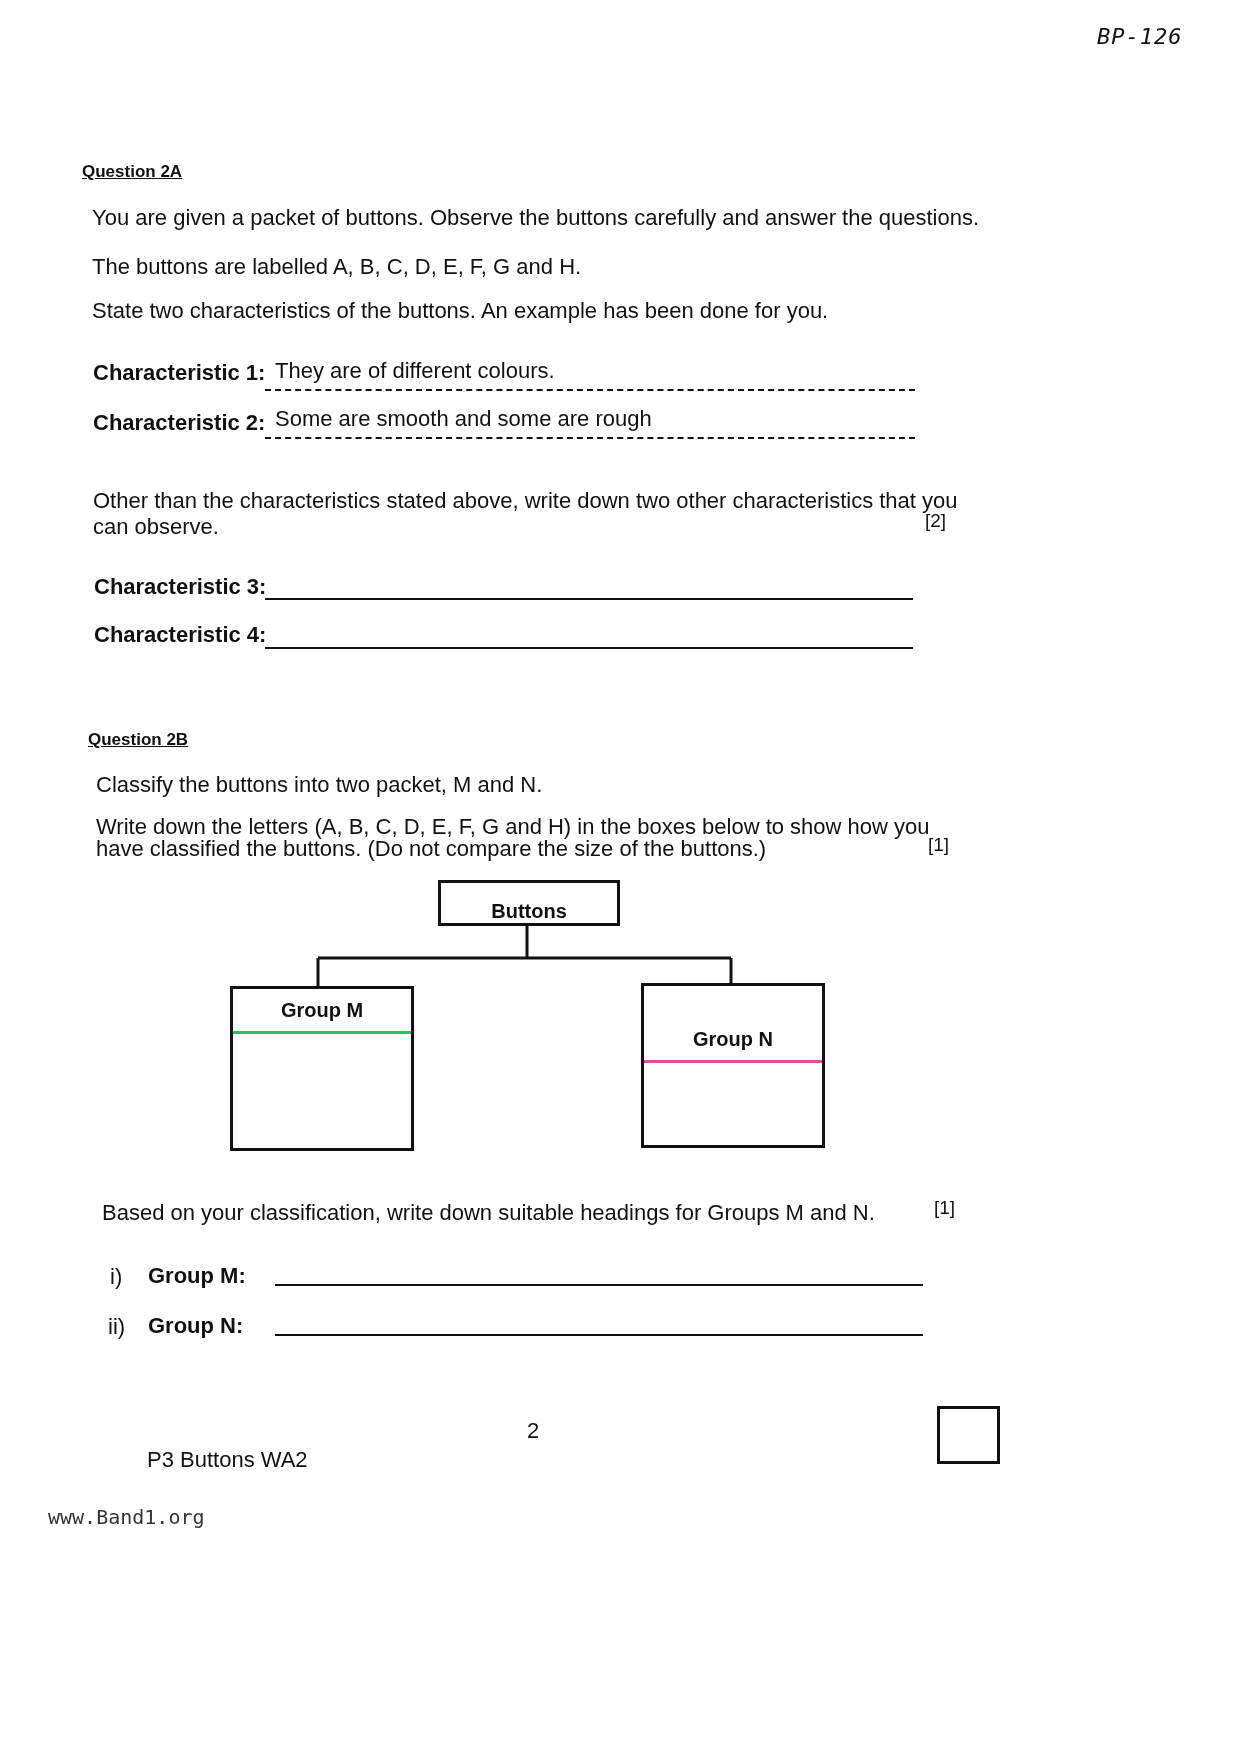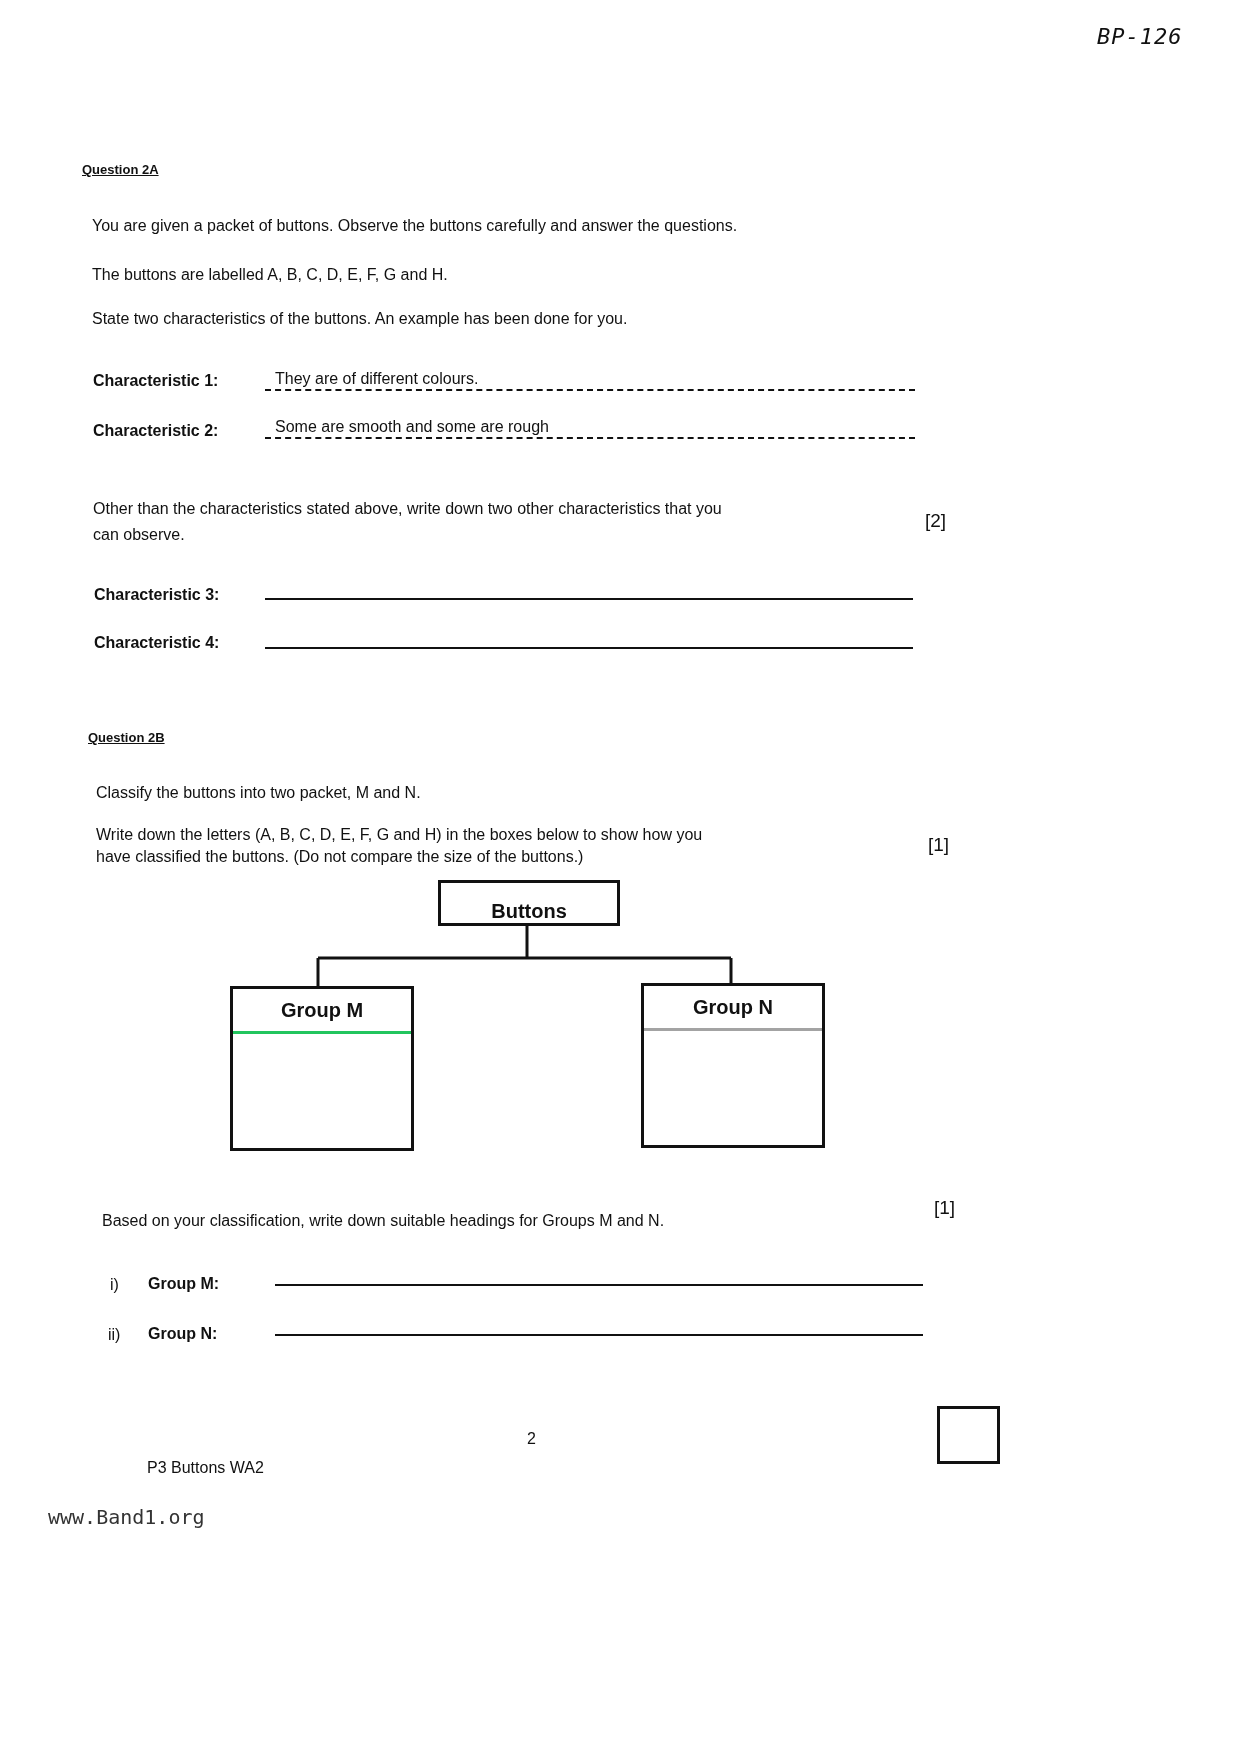--- a/index.html
+++ b/index.html
@@ -1,21 +1,21 @@
 <!DOCTYPE html>
 <html><head>
 <meta charset="utf-8">
 <style>
   html, body { margin:0; padding:0; background:#ffffff; }
   body { width:1239px; height:1754px; position:relative; overflow:hidden;
          font-family:"Liberation Sans", sans-serif; color:#111; }
   .abs { position:absolute; }
   .code { font-family:"DejaVu Sans Mono", monospace; font-size:22px; letter-spacing:1px; }
-  .heading { font-weight:bold; font-size:13px; text-decoration:underline; }
-  .txt { font-size:16px;margin-top:12px; }
+  .heading { font-weight:bold; font-size:17px; text-decoration:underline; }
+  .txt { font-size:22px; }
   .bold { font-weight:bold; }
   .ital { }
   .line { border-bottom:2px solid #111; height:0; }
   .dash { border-bottom:2px dashed #111; height:0; }
   .box { border:3px solid #111; box-sizing:border-box; background:#fff; }
   .label { font-weight:bold; font-size:20px; }
   .marks { font-size:19px; }
 </style>
 </head>
 <body>
@@ -71,21 +71,21 @@
 </div>
 
 <div class="abs box" style="left:230px; top:986px; width:184px; height:165px;">
   <div style="height:42px; border-bottom:3px solid #22c55e; display:flex; align-items:center; justify-content:center;">
     <span class="label">Group M</span>
   </div>
   <div style="height:114px;"></div>
 </div>
 
 <div class="abs box" style="left:641px; top:983px; width:184px; height:165px;">
-  <div style="height:42px; border-bottom:3px solid #a3a3a3; display:flex; align-items:center; justify-content:center;">
+  <div style="height:42px; border-bottom:3px solid #ec4899; display:flex; align-items:center; justify-content:center;margin-top:32px;">
     <span class="label">Group N</span>
   </div>
   <div style="height:114px;"></div>
 </div>
 
 <div class="abs txt" style="left:102px; top:1200px;">Based on your classification, write down suitable headings for Groups M and N.</div>
 <div class="abs marks" style="left:934px; top:1197px;">[1]</div>
 
 <div class="abs txt" style="left:110px; top:1264px;">i)</div>
 <div class="abs txt bold" style="left:148px; top:1263px;">Group M:</div>

